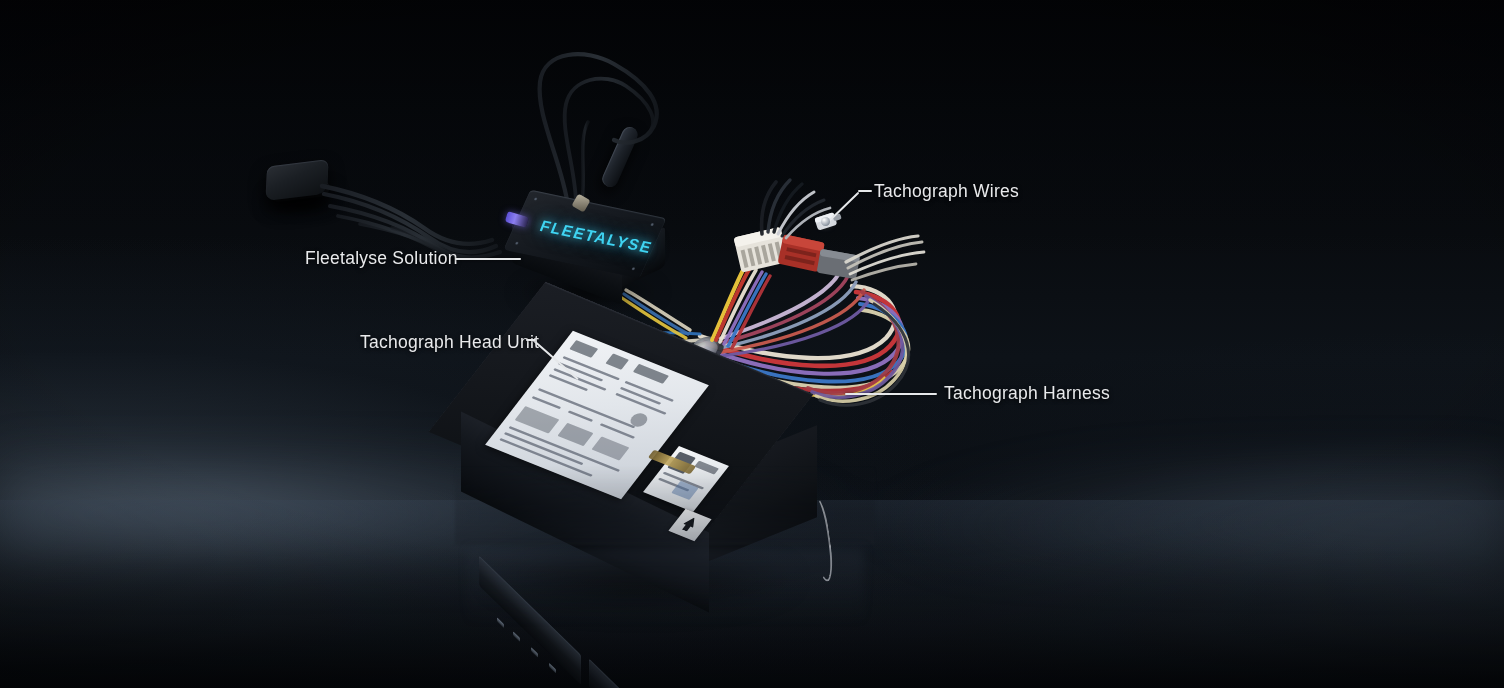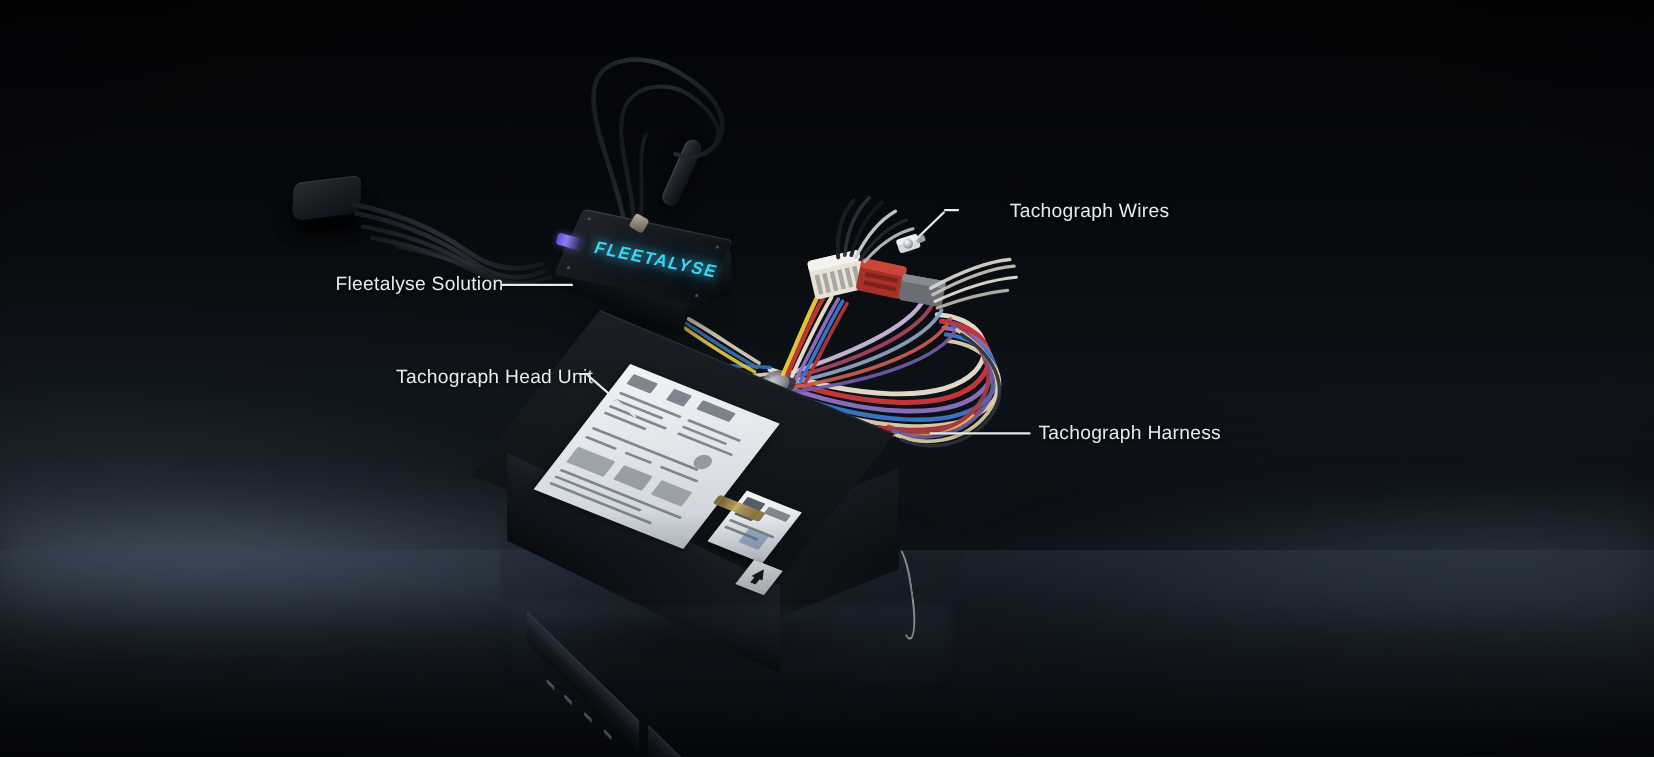--- a/index.html
+++ b/index.html
@@ -444,21 +444,21 @@
     </div>
     <div class="tach-reflect"></div>
     <div class="tach-reflect2"></div>
   </div>
 
   <div class="bg-vignette"></div>
 
   <div class="callout" style="left:305px;top:248px;">Fleetalyse Solution</div>
   <div class="lead" style="left:455px;top:258px;width:66px;"></div>
 
-  <div class="callout" style="left:874px;top:181px;margin-left:44px;">Tachograph Wires</div>
+  <div class="callout" style="left:874px;top:181px;">Tachograph Wires</div>
   <div class="lead-diag" style="left:827px;top:222px;width:44px;transform:rotate(-44deg);"></div>
   <div class="lead" style="left:858px;top:190px;width:14px;"></div>
   <div class="lead-dot" style="left:821px;top:217px;"></div>
 
   <div class="callout" style="left:360px;top:332px;">Tachograph Head Unit</div>
   <div class="lead-diag" style="left:533px;top:339px;width:60px;transform:rotate(41deg);"></div>
   <div class="lead" style="left:526px;top:339px;width:10px;"></div>
 
   <div class="callout" style="left:944px;top:383px;">Tachograph Harness</div>
   <div class="lead" style="left:845px;top:393px;width:92px;"></div>

